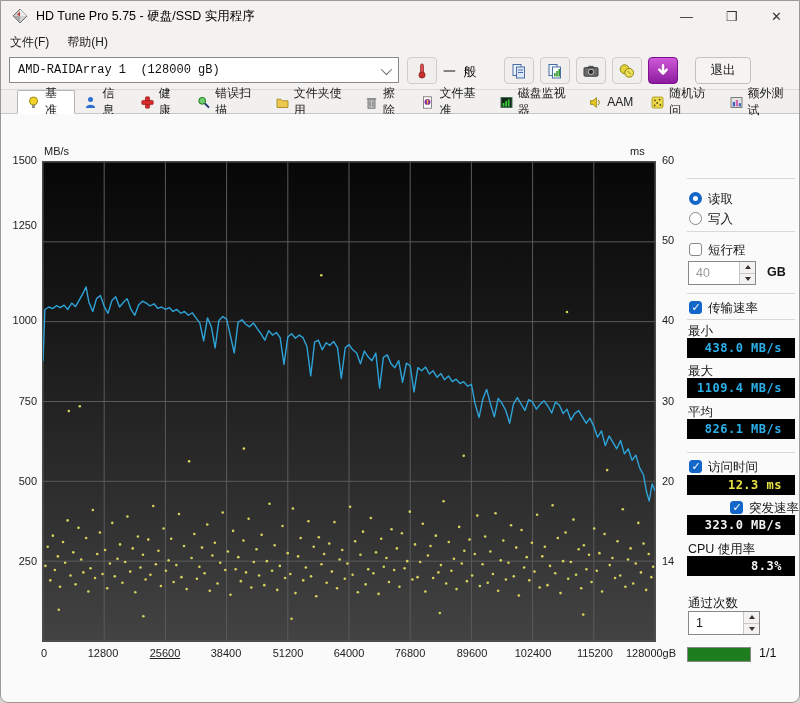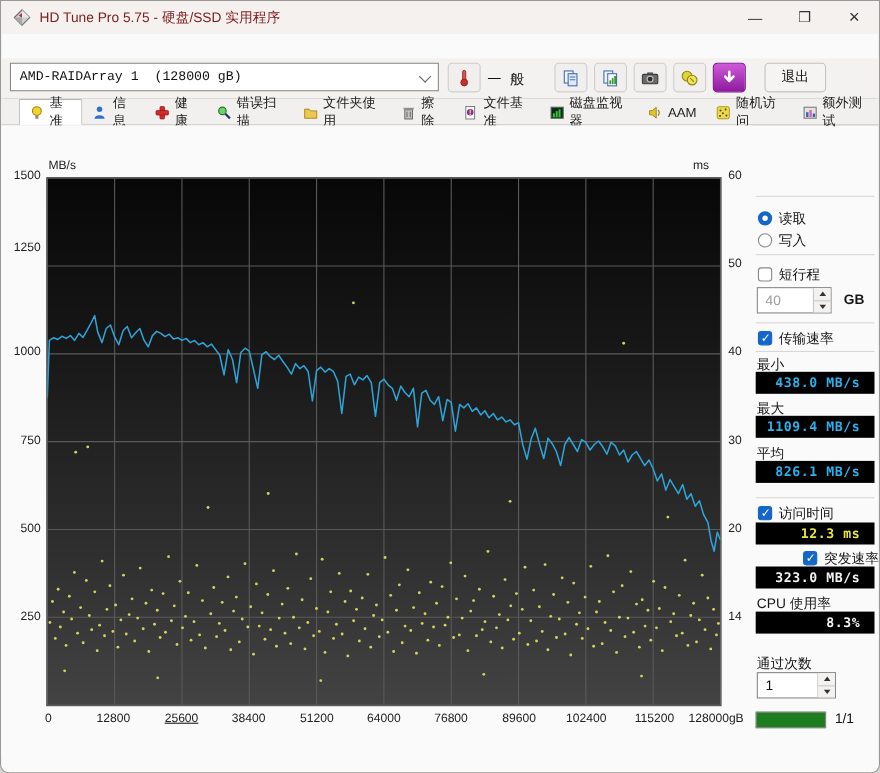--- a/index.html
+++ b/index.html
@@ -3,21 +3,21 @@
 <meta charset="utf-8">
 <style>
   html,body{margin:0;padding:0;background:#d8d6d4;}
   *{box-sizing:border-box;}
   body{font-family:"Liberation Sans","DejaVu Sans",sans-serif;-webkit-font-smoothing:antialiased;}
   #window{position:relative;width:800px;height:703px;background:#fbfafa;border:1px solid #9b9998;
           border-radius:0 0 8px 8px;overflow:hidden;}
   
   #titlebar{position:absolute;left:0;top:0;width:100%;height:30px;background:#f4f1ef;display:flex;align-items:center;}
   #titlebar .appicon{margin:0 8px 0 11px;}
-  #titlebar .title{font-size:12.5px;color:#7f1d1d;}
+  #titlebar .title{font-size:12.5px;color:#000000;}
   .wctrls{position:absolute;right:0;top:0;height:30px;display:flex;}
   .wctrl{width:45px;height:30px;display:flex;align-items:center;justify-content:center;
          font-size:13px;color:#333;background:transparent;border:0;font-family:inherit;cursor:default;}
   
   #menubar{position:absolute;left:0;top:30px;width:100%;height:22px;background:#f4f2f0;display:flex;align-items:center;gap:18px;padding-left:9px;font-size:12px;color:#1b1b1b;}
   
   #toolbar{position:absolute;left:0;top:52px;width:100%;height:36px;background:#f4f2f0;}
   #drive-select{position:absolute;left:8px;top:4px;width:390px;height:26px;background:#fff;border:1px solid #8c8a88;
                 display:flex;align-items:center;padding:0 8px;font-family:"Liberation Mono","DejaVu Sans Mono",monospace;
                 font-size:12px;color:#111;white-space:pre;}
@@ -81,20 +81,24 @@
       <polygon points="5,6.2 8,4 8,8.2" fill="#c03030"></polygon>
     </svg>
     <span class="title">HD Tune Pro 5.75 - 硬盘/SSD 实用程序</span>
     <div class="wctrls">
       <button class="wctrl">—</button>
       <button class="wctrl">❒</button>
       <button class="wctrl">✕</button>
     </div>
   </div>
 
+  <div id="menubar">
+    <span>文件(F)</span>
+    <span>帮助(H)</span>
+  </div>
 
   <div id="toolbar">
     <div id="drive-select">
       <span>AMD-RAIDArray 1  (128000 gB)</span>
       <span class="chev"></span>
     </div>
     <button class="tbtn" style="left:406px;">
       <svg width="18" height="18" viewBox="0 0 18 18">
         <rect x="7.6" y="2" width="2.8" height="9.5" rx="1.4" fill="#e25555" stroke="#8c1f1f" stroke-width="0.8"></rect>
         <circle cx="9" cy="13" r="3.1" fill="#c82f2f" stroke="#8c1f1f" stroke-width="0.8"></circle>

